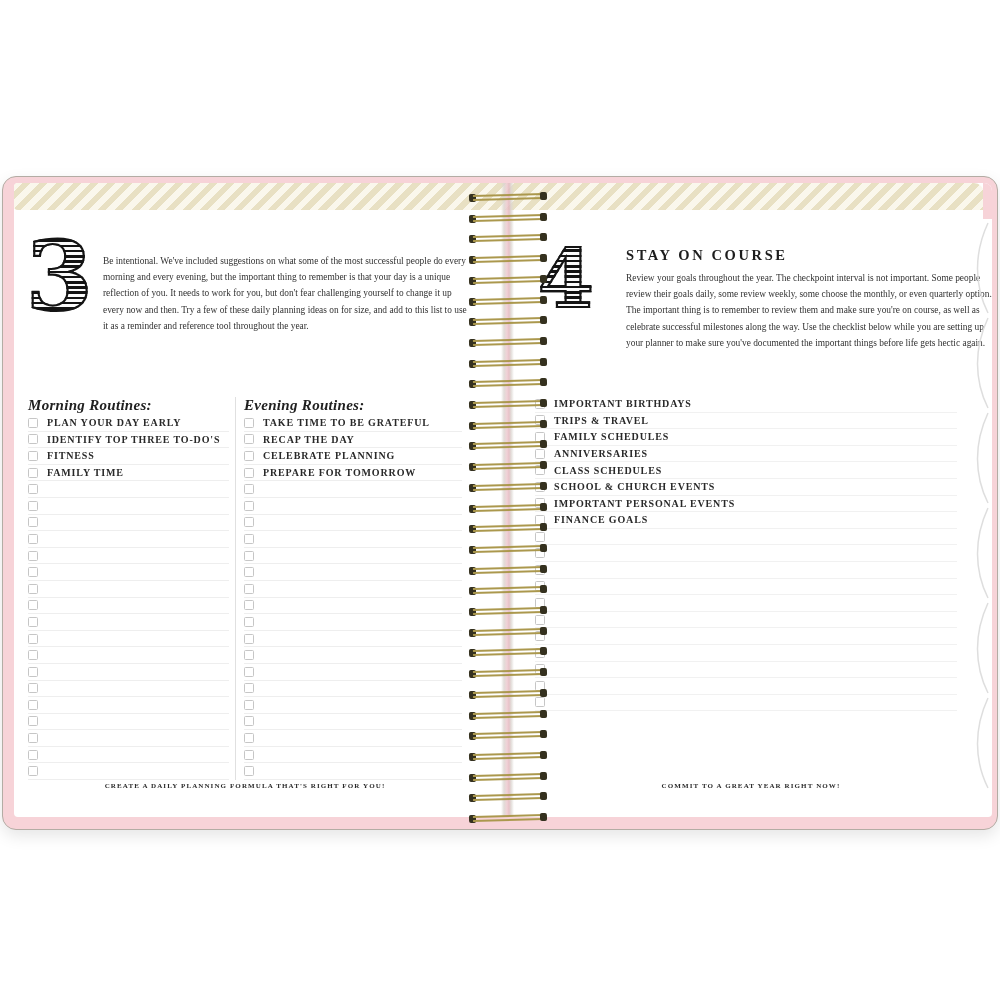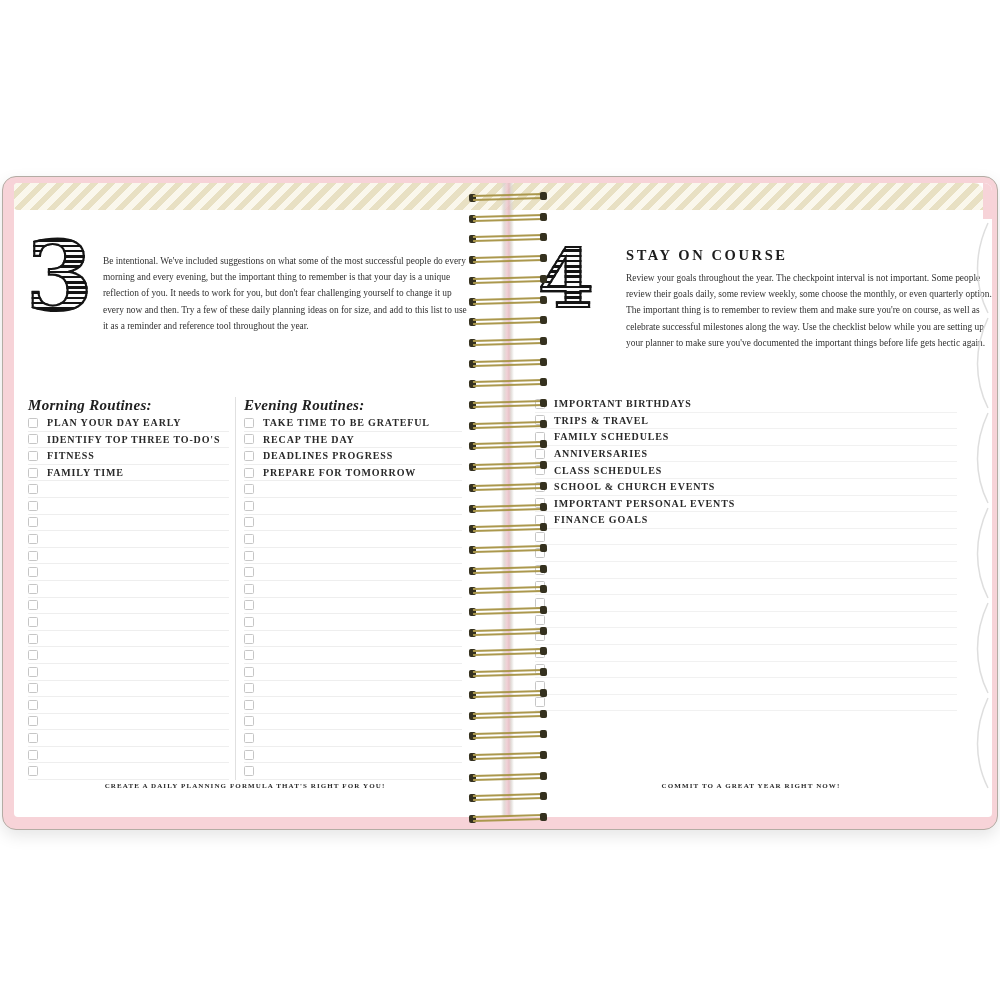--- a/index.html
+++ b/index.html
@@ -161,21 +161,21 @@
               <div class="row">
                 <span class="cb"></span>
                 <span class="row-label">TAKE TIME TO BE GRATEFUL</span>
               </div>
               <div class="row">
                 <span class="cb"></span>
                 <span class="row-label">RECAP THE DAY</span>
               </div>
               <div class="row">
                 <span class="cb"></span>
-                <span class="row-label">DEADLINES PROGRESS</span>
+                <span class="row-label">CELEBRATE PLANNING</span>
               </div>
               <div class="row">
                 <span class="cb"></span>
                 <span class="row-label">PREPARE FOR TOMORROW</span>
               </div>
               <div class="row">
                 <span class="cb"></span>
               </div>
               <div class="row">
                 <span class="cb"></span>

